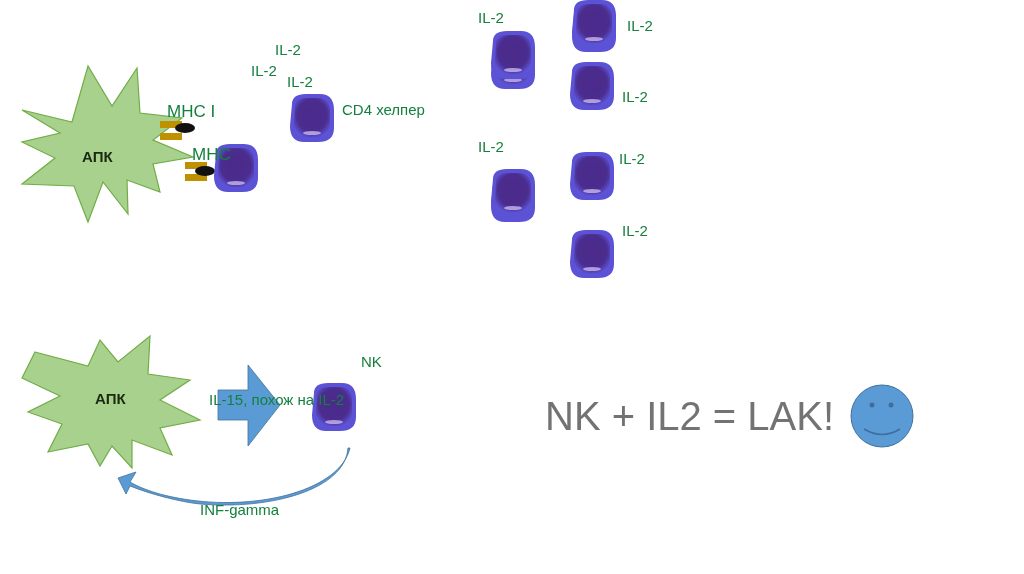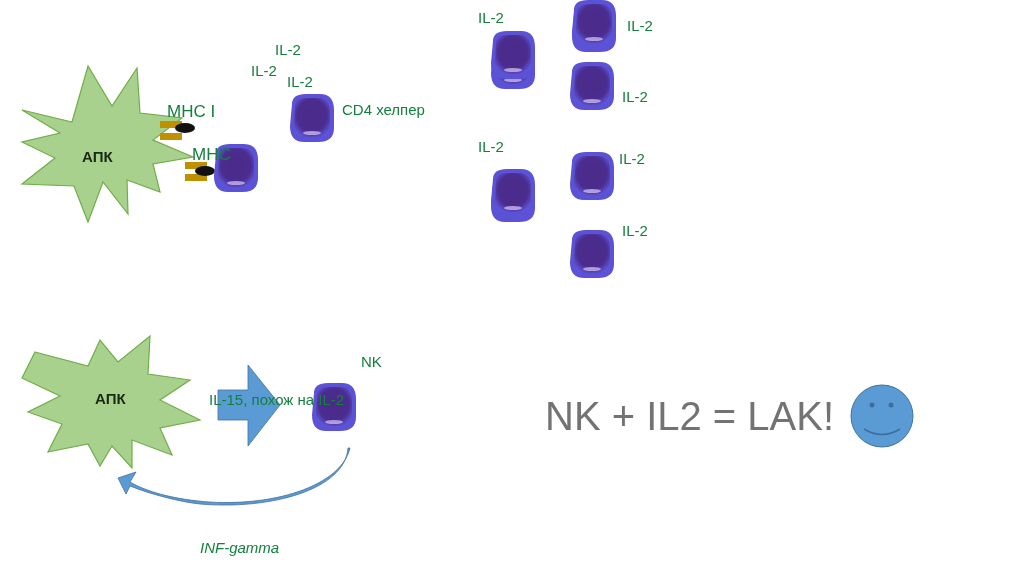--- a/index.html
+++ b/index.html
@@ -77,15 +77,15 @@
 
 <div class="lbl" style="left:478px;top:10px;">IL-2</div>
 <div class="lbl" style="left:627px;top:18px;">IL-2</div>
 <div class="lbl" style="left:622px;top:89px;">IL-2</div>
 <div class="lbl" style="left:478px;top:139px;">IL-2</div>
 <div class="lbl" style="left:619px;top:151px;">IL-2</div>
 <div class="lbl" style="left:622px;top:223px;">IL-2</div>
 
 <div class="lbl" style="left:209px;top:348px;margin-top:44px;">IL-15, похож на IL-2</div>
 <div class="lbl" style="left:361px;top:354px;">NK</div>
-<div class="lbl" style="left:200px;top:540px;font-style:italic;">INF-gamma</div>
+<div class="lbl" style="left:200px;top:502px;">INF-gamma</div>
 
 <div class="big" style="left:545px;top:396px;">NK + IL2 = LAK!</div>
 
 </body></html>

